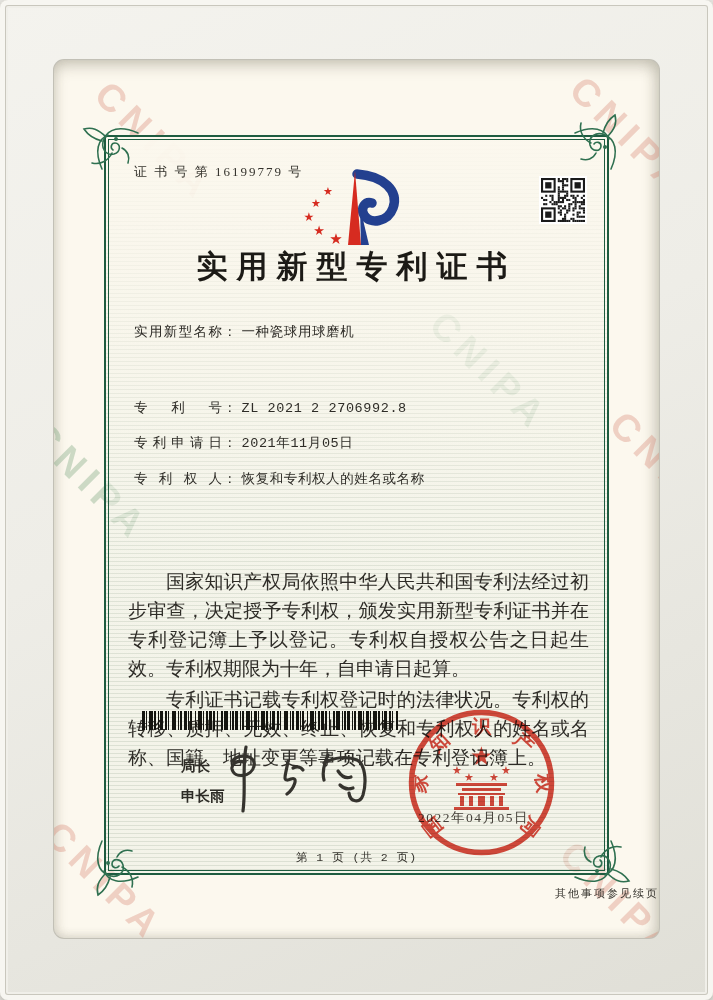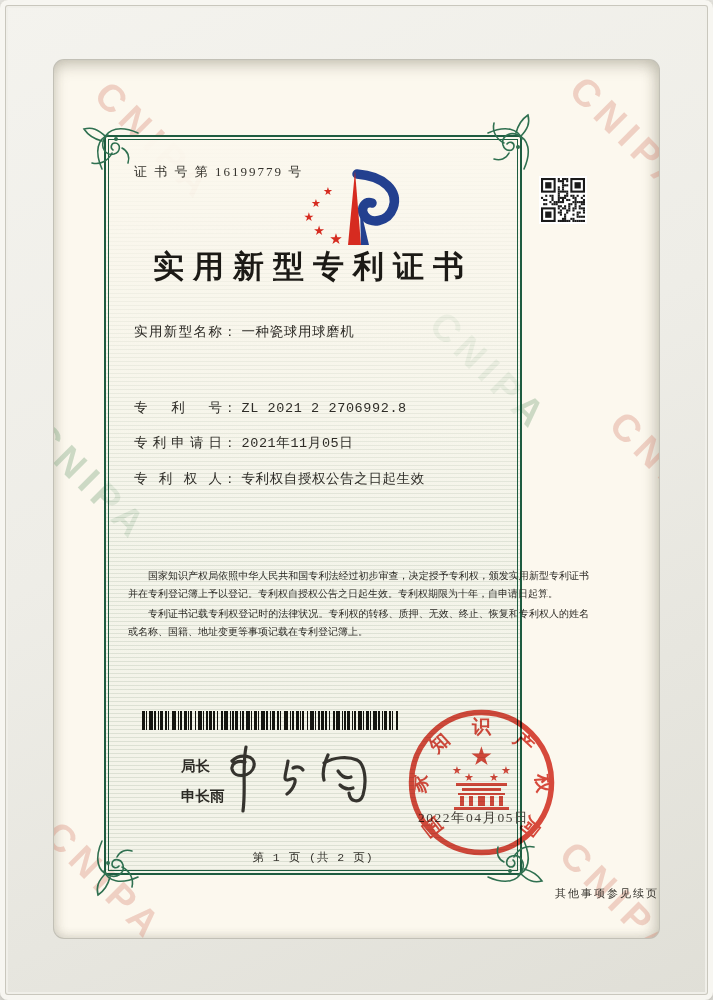--- a/index.html
+++ b/index.html
@@ -32,21 +32,21 @@
   .wm{
     position:absolute;font-family:"Liberation Sans","DejaVu Sans",sans-serif;
     font-weight:bold;font-size:38px;letter-spacing:7px;
     transform:rotate(45deg);white-space:nowrap;pointer-events:none;user-select:none;
   }
   .wm-red{color:rgba(209,115,96,.30);}
   .wm-green{color:rgba(104,152,110,.32);}
 
   
   .cert{
-    position:absolute;left:50px;top:75px;width:418px;height:740px;
+    position:absolute;left:50px;top:75px;width:505px;height:740px;
     border:2.5px solid var(--border-green);
     background:
       linear-gradient(180deg, rgba(252,248,238,.96) 0%, rgba(252,248,238,.55) 26%, rgba(247,248,240,.12) 55%, rgba(244,246,236,0) 80%),
       repeating-linear-gradient(180deg, rgba(138,163,142,.28) 0 1px, rgba(233,238,227,.45) 1px 4px);
   }
   .cert::after{
     content:"";position:absolute;inset:2px;border:1px solid var(--border-green);pointer-events:none;
   }
   .corner{position:absolute;width:70px;height:70px;z-index:3;}
   .corner svg{width:100%;height:100%;}
@@ -64,21 +64,21 @@
   }
 
   .row{position:absolute;left:28px;font-size:13.5px;color:var(--ink);white-space:nowrap;}
   .row .lab{display:inline-block;width:88px;text-align:justify;text-align-last:justify;vertical-align:top;}
   .row .colon{margin:0 5px 0 1px;}
   .row .val{letter-spacing:.6px;font-family:Liberation Mono, monospace;}
   .r0{top:186px}.r1{top:226px}.r2{top:262px}.r3{top:297px}.r4{top:333px}.r5{top:368px}.r6{top:403px}
   .grant-no{position:absolute;left:267px;top:0;}
   .grant-no .lab{width:80px;}
 
-  .paras{position:absolute;left:22px;top:430px;width:461px;font-size:10px;line-height:18px;color:var(--ink);text-align:justify;}
+  .paras{position:absolute;left:22px;top:430px;width:461px;font-size:19px;line-height:29px;color:var(--ink);text-align:justify;}
   .paras p{text-indent:2em;margin-bottom:2px;}
 
   .barcode{position:absolute;left:35px;top:574px;width:258px;height:19px;}
   .issuer{position:absolute;left:35px;top:614px;font-family:"Liberation Sans","DejaVu Sans",sans-serif;
           font-size:14.5px;font-weight:bold;color:#2d2b26;line-height:30px;margin-left:40px;}
   .sig{position:absolute;left:110px;top:596px;width:175px;height:88px;}
 
   .seal{position:absolute;left:288px;top:558px;width:175px;height:175px;opacity:.9;mix-blend-mode:multiply;z-index:2;}
   .seal-char{font-size:19px;font-weight:bold;fill:var(--seal-red);text-anchor:middle;
              font-family:"Liberation Serif","DejaVu Serif",serif;}
@@ -307,21 +307,21 @@
       <div class="row r0">
         <span class="lab">实用新型名称</span><span class="colon">：</span><span class="val">一种瓷球用球磨机</span>
       </div>
       <div class="row r2">
         <span class="lab">专利号</span><span class="colon">：</span><span class="val">ZL 2021 2 2706992.8</span>
       </div>
       <div class="row r3">
         <span class="lab">专利申请日</span><span class="colon">：</span><span class="val">2021年11月05日</span>
       </div>
       <div class="row r4">
-        <span class="lab">专利权人</span><span class="colon">：</span><span class="val">专利权自授权公告之日起生效</span>
+        <span class="lab">专利权人</span><span class="colon">：</span><span class="val">恢复和专利权人的姓名或名称</span>
       </div>
 
       <div class="paras">
         <p>国家知识产权局依照中华人民共和国专利法经过初步审查，决定授予专利权，颁发实用新型专利证书并在专利登记簿上予以登记。专利权自授权公告之日起生效。专利权期限为十年，自申请日起算。</p>
         <p>专利证书记载专利权登记时的法律状况。专利权的转移、质押、无效、终止、恢复和专利权人的姓名或名称、国籍、地址变更等事项记载在专利登记簿上。</p>
       </div>
 
       <div class="barcode">
         <svg viewBox="0 0 258 19" width="258" height="19" preserveAspectRatio="none">
           <path d="M1,9.5 H257" stroke="#14140f" stroke-width="19" stroke-dasharray="3 1 1 2 4 1 2 2 1 1 3 2 2 1 1 3 4 2 1 1 2 2 3 1 1 1 2 3 1 2 4 1 1 2 2 1 3 1 2 2 1 3 2 1 4 2 1 1 2 1 3 2 1 1 2 2 4 1 1 2"></path>

